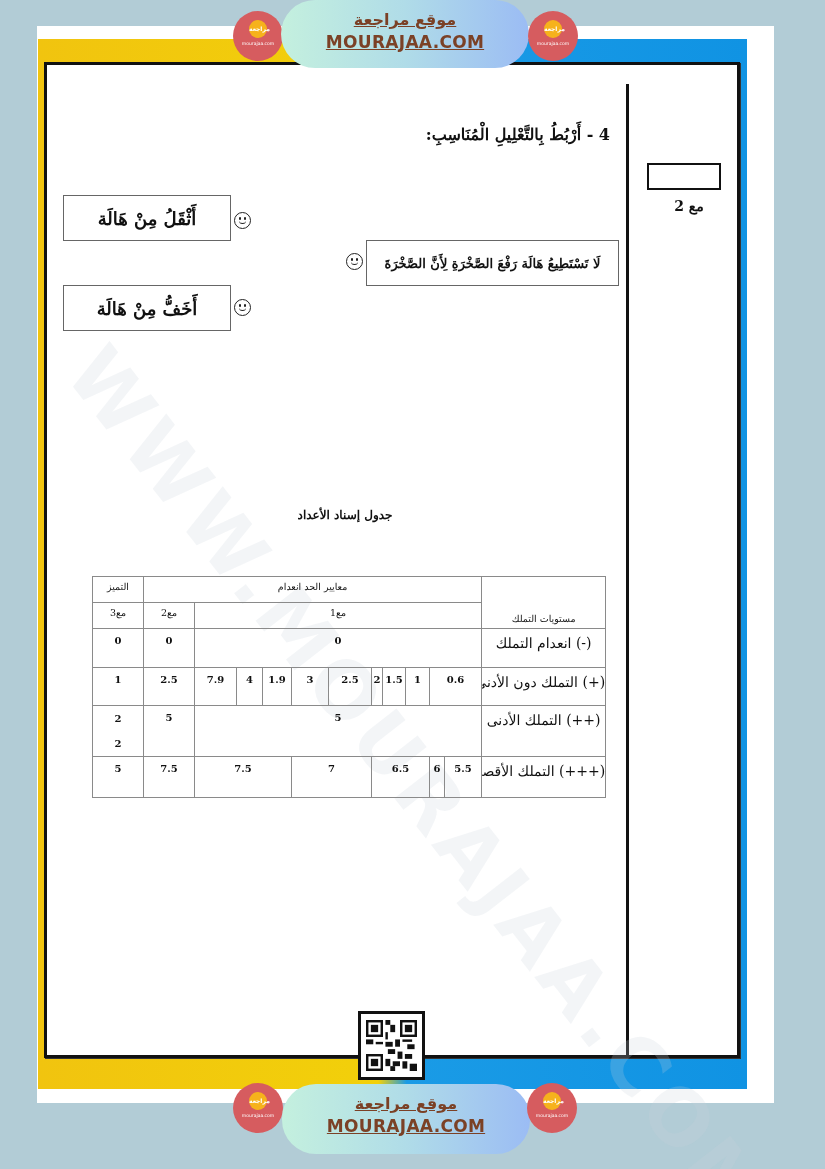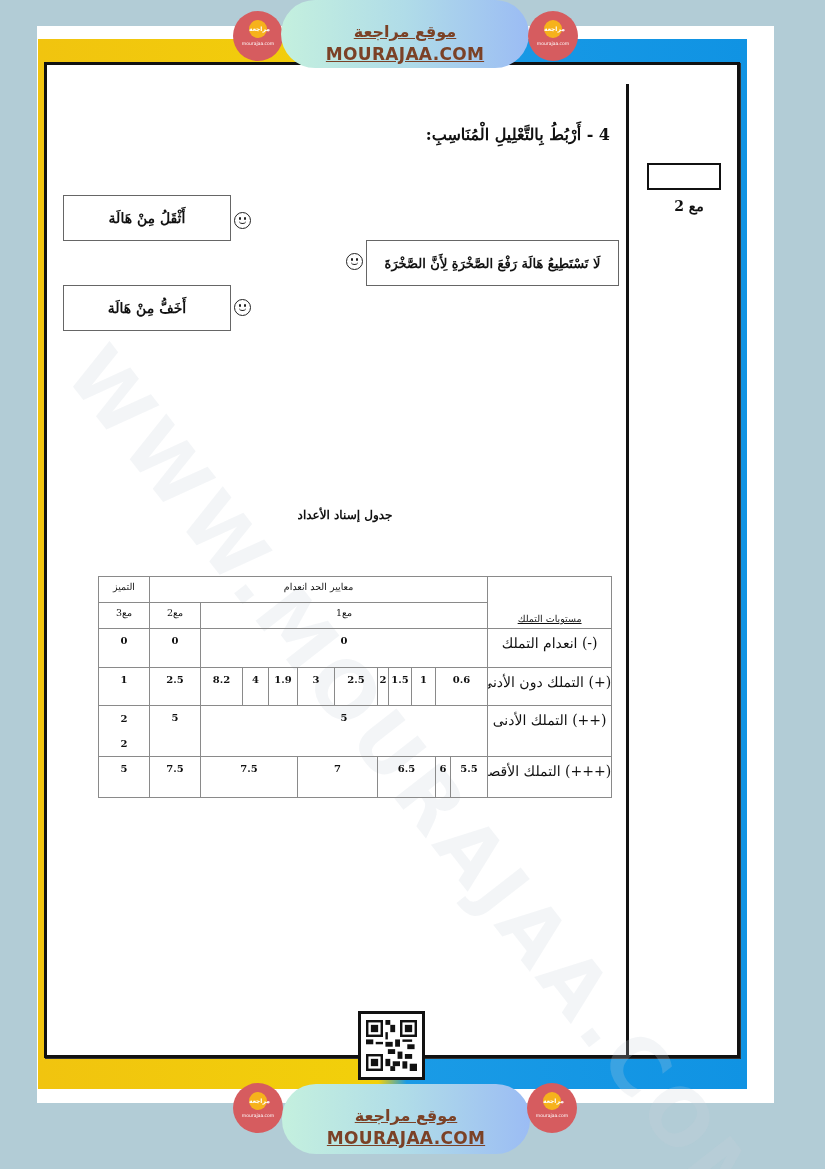--- a/index.html
+++ b/index.html
@@ -36,21 +36,21 @@
     font-family: "DejaVu Serif", serif; font-weight: bold; font-size: 14px; color: #111;
     direction: rtl;
   }
   .q-title {
     position: absolute; right: 215px; top: 125px;
     font-family: "DejaVu Serif", serif; font-weight: bold; font-size: 16px; color: #111;
     direction: rtl; white-space: nowrap;
   }
   .ans-box {
     position: absolute; border: 1px solid #666; background: #fff;
-    font-family: "DejaVu Serif", serif; font-weight: bold; font-size: 14px; color: #111;
+    font-family: "DejaVu Serif", serif; font-weight: bold; font-size: 18px; color: #111;
     display: flex; align-items: center; justify-content: center; direction: rtl;
   }
   .smiley {
     position: absolute; width: 17px; height: 17px; border: 1.5px solid #222; border-radius: 50%;
     background: #fff;
   }
   .smiley::before, .smiley::after {
     content: ""; position: absolute; top: 4px; width: 2px; height: 3px; background: #222; border-radius: 1px;
   }
   .smiley::before { left: 4px; }
@@ -66,42 +66,42 @@
     transform: rotate(52deg); transform-origin: left top;
     white-space: nowrap; letter-spacing: 6px;
     pointer-events: none;
   }
   .tbl-title {
     position: absolute; left: 240px; top: 508px; width: 210px; text-align: center;
     font-family: "DejaVu Serif", serif; font-weight: bold; font-size: 12px; color: #111;
     direction: rtl;
   }
   table.grades {
-    position: absolute; left: 98px; top: 576px; width: 513px; height: 208px;
+    position: absolute; left: 92px; top: 576px; width: 513px; height: 208px;
     border-collapse: collapse; table-layout: fixed;
     font-family: "DejaVu Serif", serif; font-size: 10px; color: #111;
   }
   table.grades td {
     border: 1px solid #8a8a8a; text-align: center; vertical-align: top;
     padding-top: 6px; font-weight: bold; overflow: hidden; white-space: nowrap;
   }
   table.grades td.lvl { direction: rtl; font-weight: normal; font-size: 14px; }
   table.grades td.hdr { font-weight: normal; font-size: 9.5px; padding-top: 4px; }
   .qr {
     position: absolute; left: 358px; top: 1011px; width: 67px; height: 69px;
     background: #fff; border: 3px solid #111; padding: 5px;
   }
   .qr svg { width: 100%; height: 100%; display: block; }
   .pill {
     position: absolute; width: 248px; height: 68px; border-radius: 34px;
     background: linear-gradient(90deg, #c4f0de 0%, #b0dce8 50%, #9bbcf4 100%);
     text-align: center; color: #7b4126; font-weight: bold;
     font-family: "DejaVu Sans", sans-serif;
   }
-  .pill .ar { display: block; margin-top: 22px; font-size: 16px; text-decoration: underline; direction: rtl; }
+  .pill .ar { display: block; margin-top: 10px; font-size: 16px; text-decoration: underline; direction: rtl; }
   .pill .en { display: block; margin-top: 3px; font-size: 17px; text-decoration: underline; letter-spacing: 0.3px; }
   .badge {
     position: absolute; width: 50px; height: 50px; border-radius: 50%;
     background: #d65c5f;
   }
   .badge .dot {
     position: absolute; left: 16px; top: 9px; width: 18px; height: 18px; border-radius: 50%;
     background: #f6b21c; color: #fff; font-size: 6px; font-weight: bold; text-align: center; line-height: 18px;
   }
   .badge .small {
@@ -162,39 +162,39 @@
       <col style="width:23px">
       <col style="width:24px">
       <col style="width:15px">
       <col style="width:37px">
     <col style="width:124px">
   </colgroup>
   <tbody>
       <tr style="height:26px;">
     <td class="hdr">التميز</td>
     <td class="hdr" colspan="13">معايير الحد انعدام</td>
-    <td class="hdr" rowspan="2" style="vertical-align:bottom; padding-bottom:4px;text-decoration:underline;">مستويات التملك</td>
+    <td class="hdr" rowspan="2" style="vertical-align:bottom; padding-bottom:4px;">مستويات التملك</td>
   </tr>
   <tr style="height:26px;">
     <td class="hdr">مع3</td>
     <td class="hdr">مع2</td>
     <td class="hdr" colspan="12">مع1</td>
   </tr>
 
   <tr style="height:39px;">
     <td>0</td>
     <td>0</td>
     <td colspan="12">0</td>
     <td class="lvl">(-) انعدام التملك</td>
   </tr>
 
   <tr style="height:38px;">
     <td>1</td>
     <td>2.5</td>
-    <td>8.2</td>
+    <td>7.9</td>
     <td>4</td>
     <td>1.9</td>
     <td colspan="2">3</td>
     <td colspan="2">2.5</td>
     <td>2</td>
     <td>1.5</td>
     <td>1</td>
     <td colspan="2">0.6</td>
     <td class="lvl">(+) التملك دون الأدنى</td>
   </tr>

